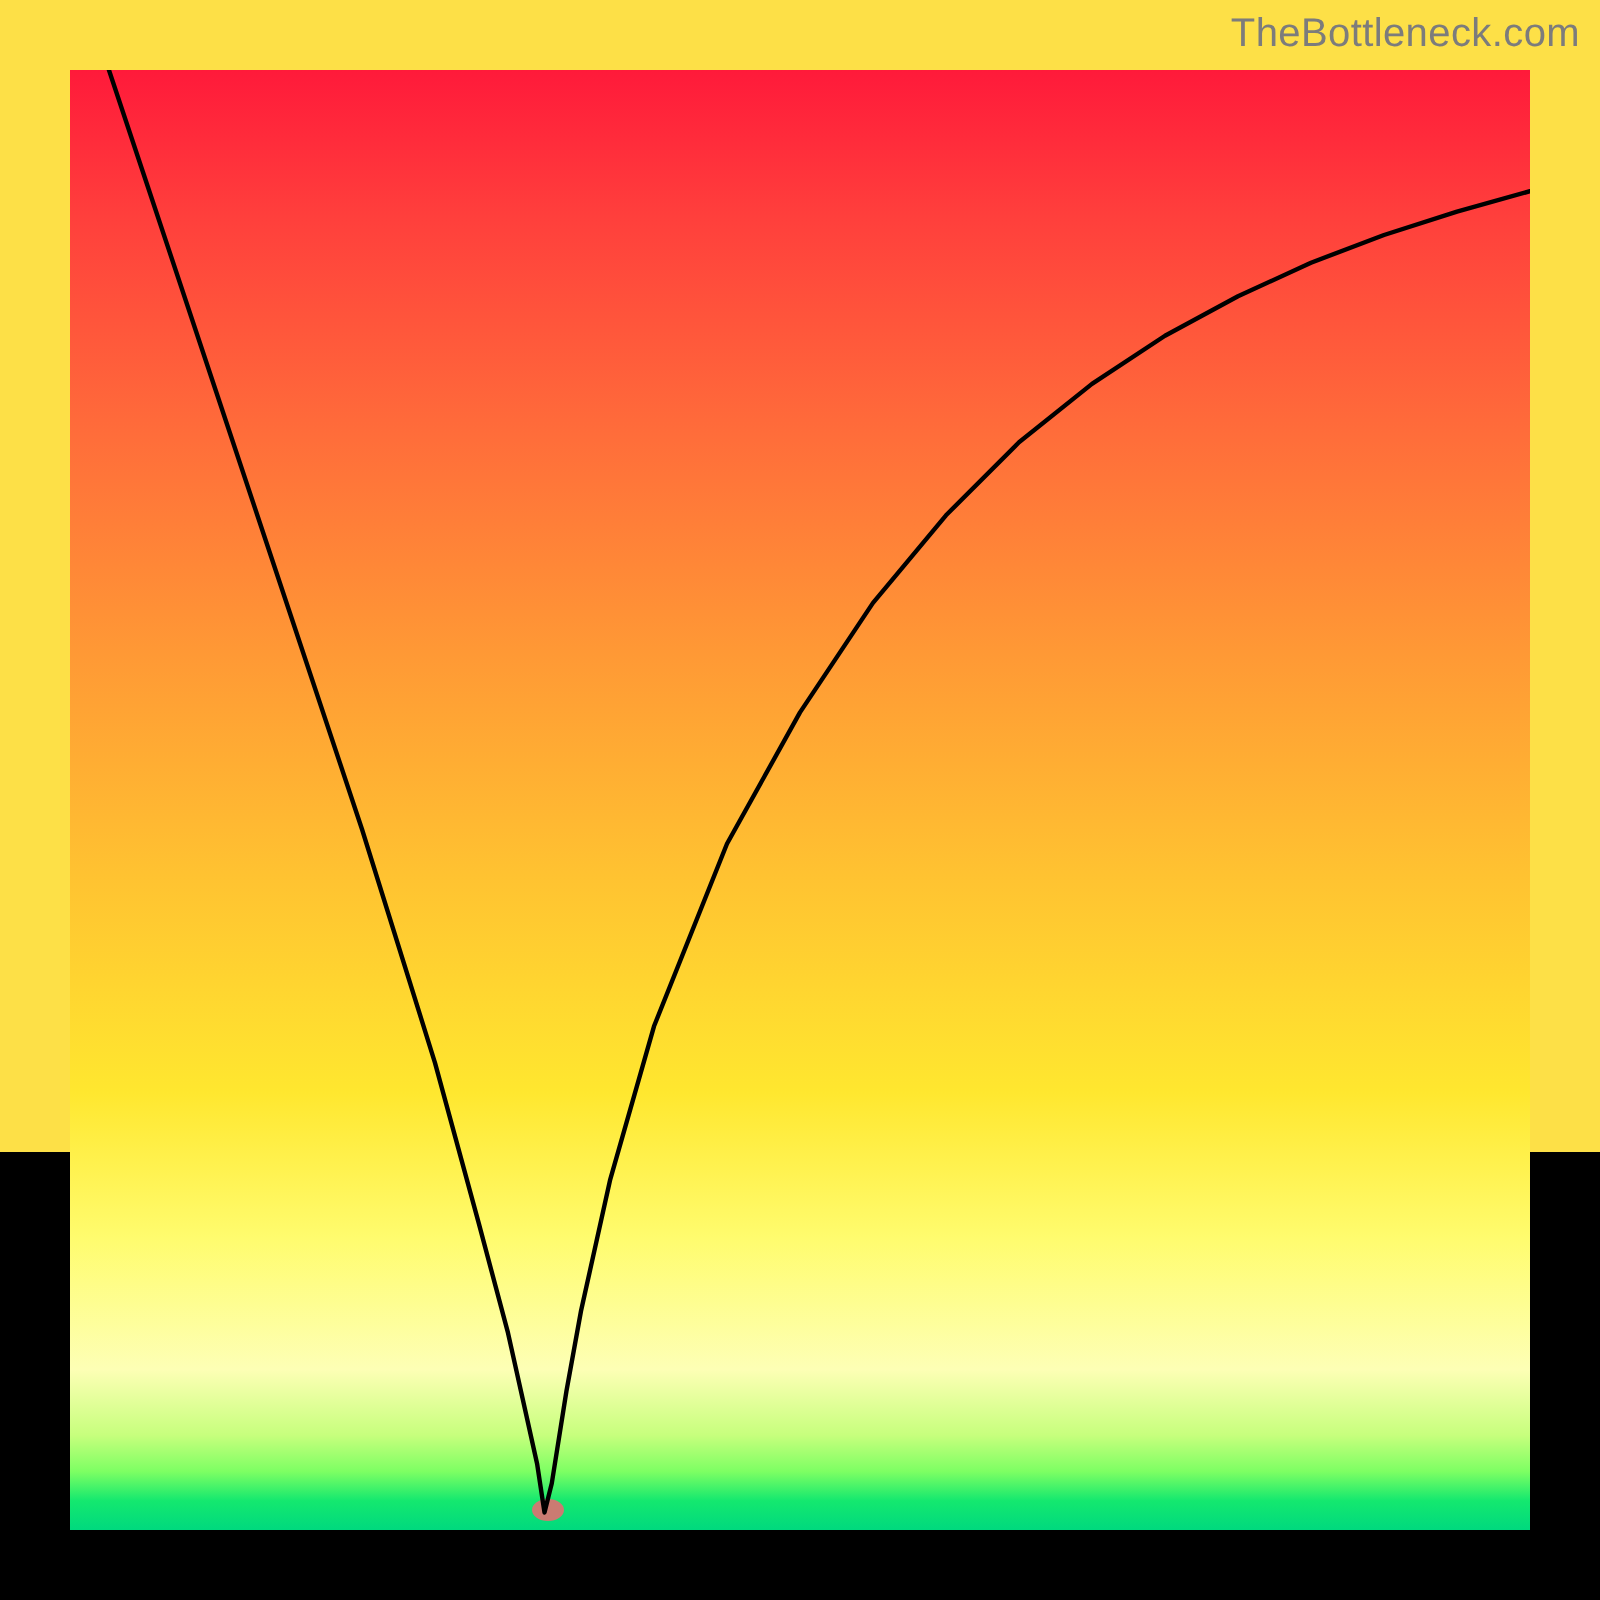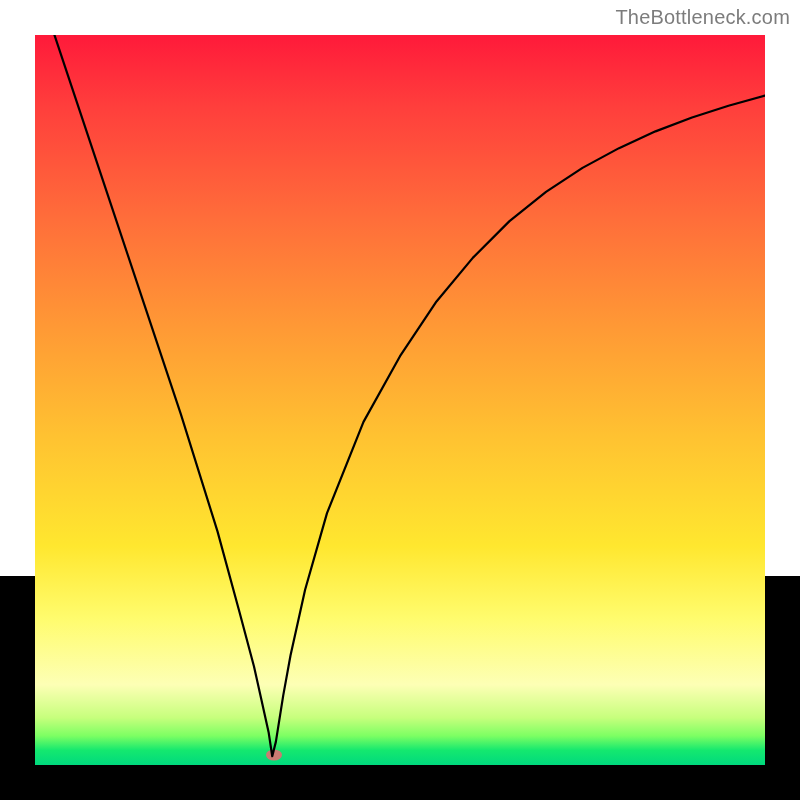--- a/index.html
+++ b/index.html
@@ -10,21 +10,21 @@
     background: #000;
     font-family: Arial, Helvetica, sans-serif;
     overflow: hidden;
   }
   .frame {
     position: absolute;
     left: 0;
     top: 0;
     width: 800px;
     height: 576px;
-    background: #ffffff;
+    background: #fde047;
   }
   .plot-area {
     position: absolute;
     left: 35px;
     top: 35px;
     width: 730px;
     height: 730px;
     overflow: hidden;
   }
   .gradient-bg {

